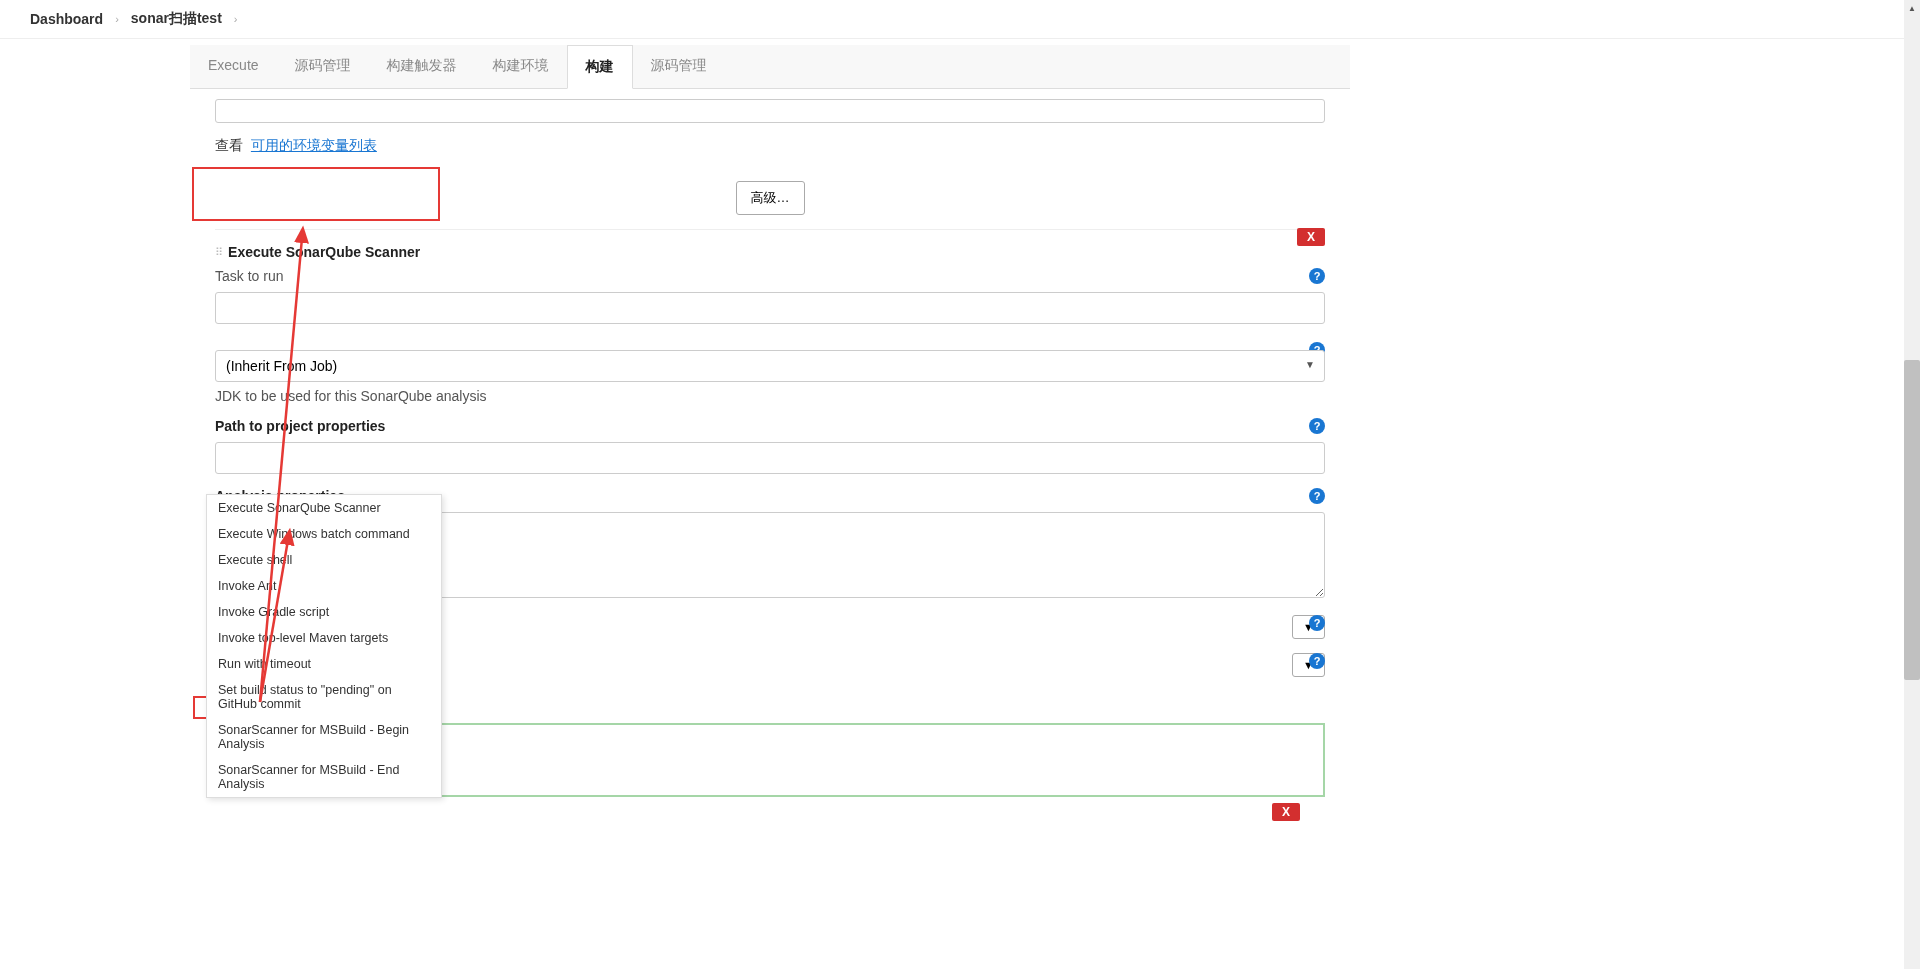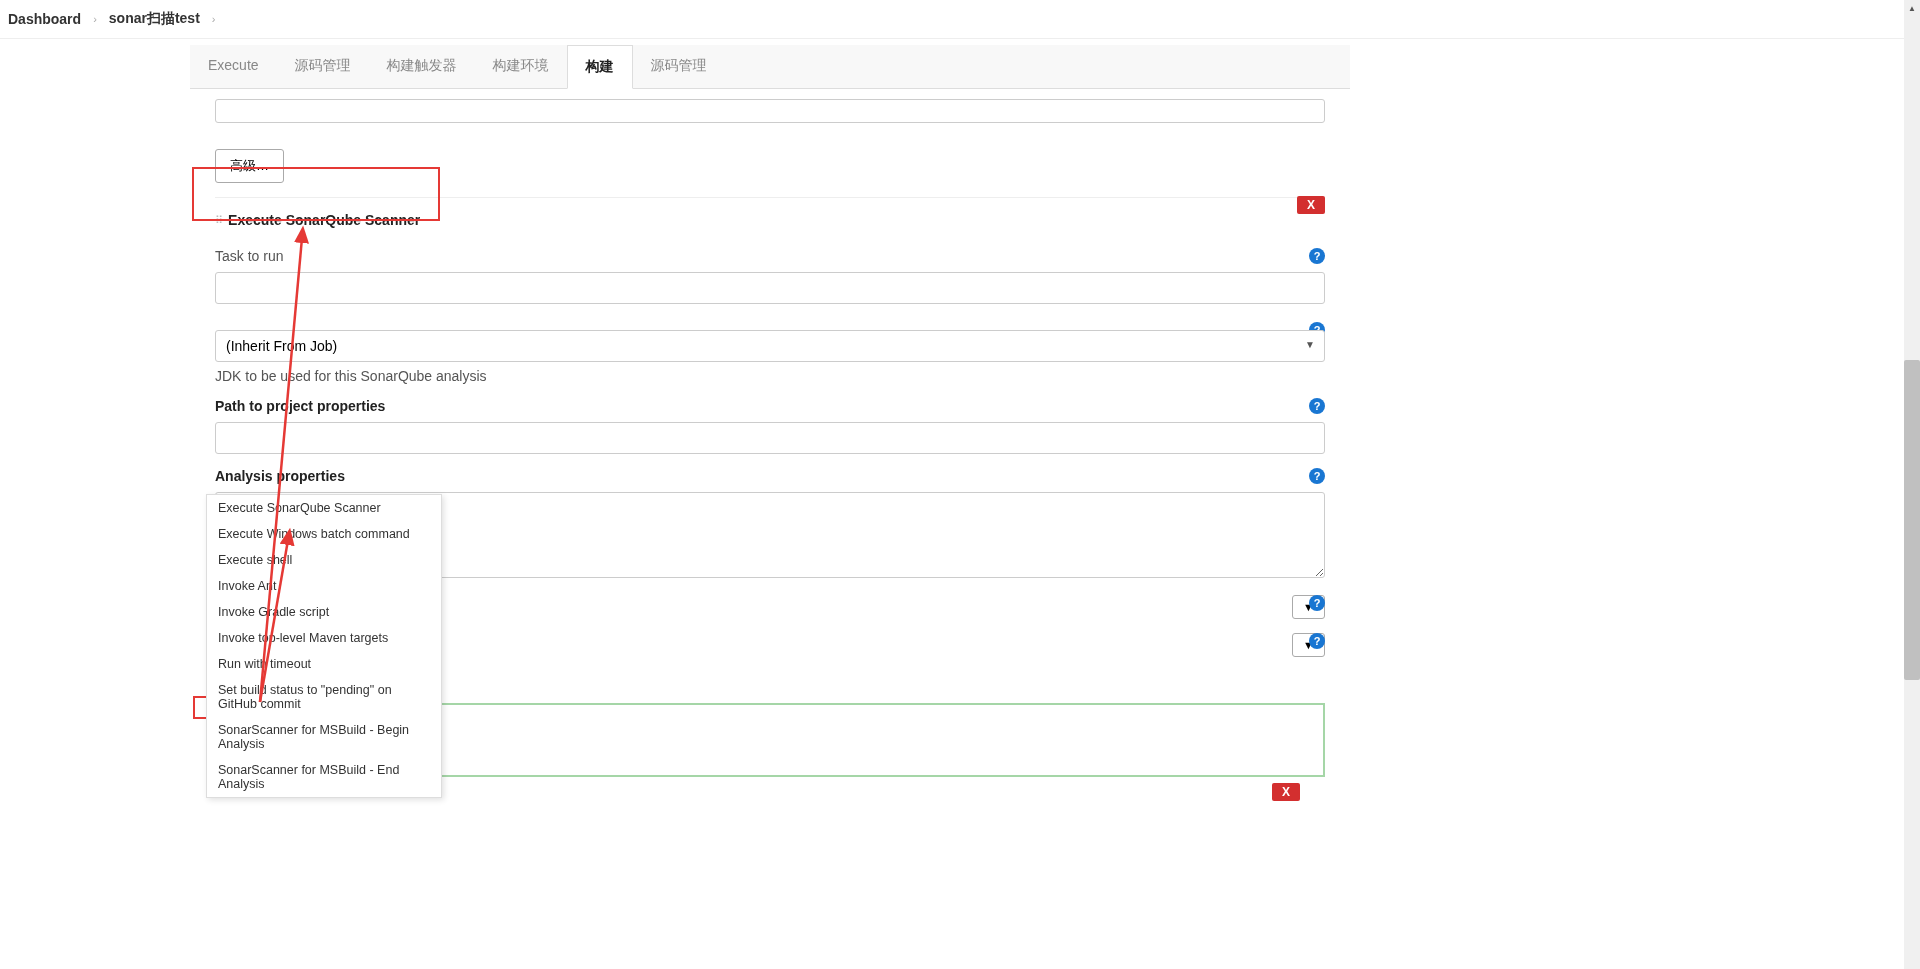--- a/index.html
+++ b/index.html
@@ -11,21 +11,21 @@
       font-family: -apple-system, BlinkMacSystemFont, "Segoe UI", Arial, sans-serif;
       font-size: 14px;
       color: #333;
       background: #fff;
       position: relative;
       width: 1920px;
       height: 969px;
       overflow: hidden;
     }
     .breadcrumb {
-      padding: 10px 8px;
+      padding: 10px 30px;
       border-bottom: 1px solid #eee;
       display: flex;
       align-items: center;
       gap: 12px;
     }
     .breadcrumb-item {
       font-weight: 600;
       color: #333;
     }
     .breadcrumb-sep {
@@ -70,21 +70,21 @@
     }
     .env-link-prefix {
       color: #333;
     }
     .env-link {
       color: #1976d2;
       margin-left: 4px;
     }
     .advanced-row {
       display: flex;
-      justify-content: flex-start;
+      justify-content: center;
       margin-top: 26px;
     }
     .btn-outline {
       border: 1px solid #aaa;
       background: #fff;
       padding: 7px 14px;
       border-radius: 3px;
       font-size: 13px;
       cursor: pointer;
     }
@@ -366,34 +366,38 @@
     <div class="tab">构建触发器</div>
     <div class="tab">构建环境</div>
     <div class="tab active">构建</div>
     <div class="tab">源码管理</div>
   </div>
 
   <div class="form-area">
 
     <div class="empty-box"></div>
 
+    <div class="env-link-row">
+      <span class="env-link-prefix">查看</span>
+      <a href="#" class="env-link">可用的环境变量列表</a>
+    </div>
 
     <div class="advanced-row">
       <button class="btn-outline">高级…</button>
     </div>
 
     <div class="section-hr"></div>
 
     <div class="step-header">
       <span class="delete-badge">X</span>
       <div class="step-title-row">
         <span class="drag-icon">⠿</span>
         <span class="step-title">Execute SonarQube Scanner</span>
       </div>
-      <div class="field-group" style="margin-top:20px;">
+      <div class="field-group" style="margin-top:8px;">
         <span class="field-sublabel" style="margin-left:0;">Task to run</span>
         <span class="help-icon">?</span>
         <input class="field-input" value="" style="">
       </div>
     </div>
 
     <div class="field-group">
       <span class="help-icon">?</span>
       <div class="select-wrap">
         <select class="field-select">

